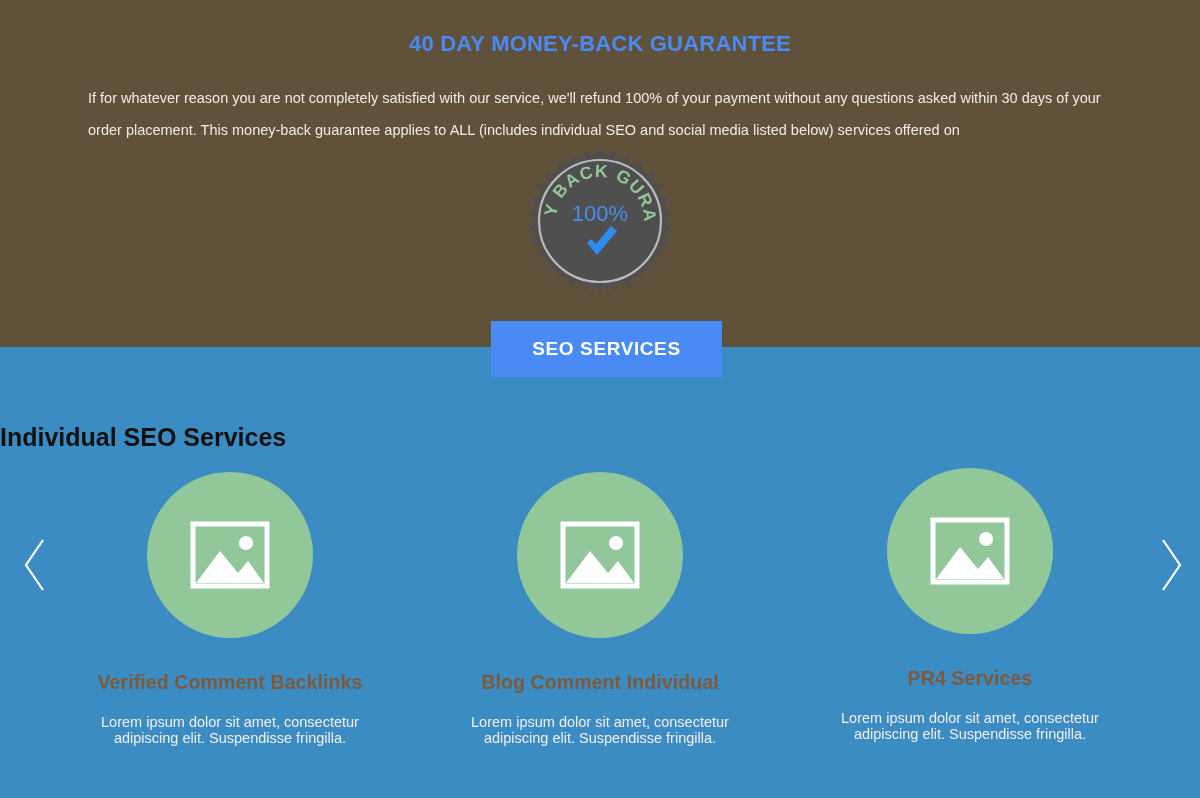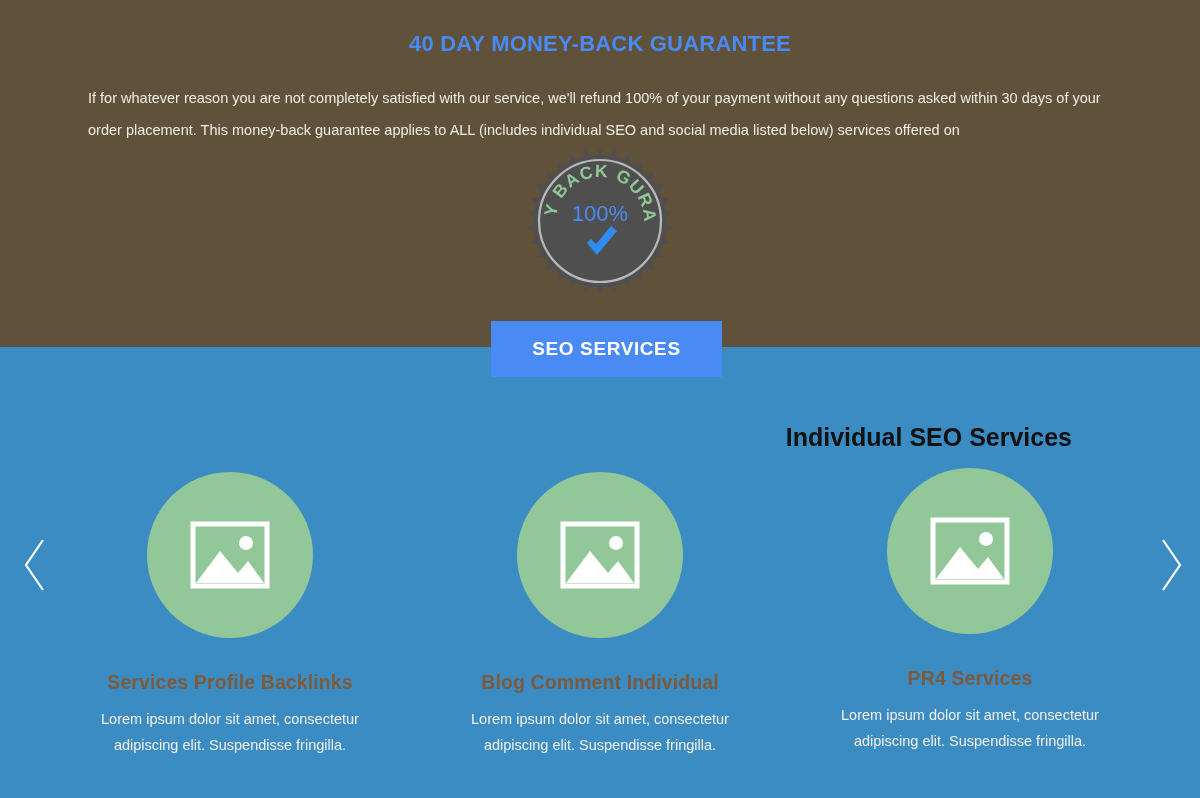--- a/index.html
+++ b/index.html
@@ -78,21 +78,21 @@
     left:0; top:347px;
     width:1200px;
     height:451px;
     background:#3c8cc4;
   }
 
   .services-title {
     position:absolute;
     left:0; top:76px;
     width:1072px;
-    text-align:right;
+    text-align:left;
     font-size:25px;
     font-weight:bold;
     color:#111111;
   }
 
   
   .carousel {
     position:absolute;
     left:70px; top:125px;
     width:1060px;
@@ -122,24 +122,24 @@
 
   .card-title {
     margin-top:33px;
     font-size:19.5px;
     font-weight:bold;
     color:#7c5a3b;
     letter-spacing:.1px;
   }
 
   .card-desc {
-    margin-top:12px;
+    margin-top:20px;
     width:300px;
     font-size:14.5px;
-    line-height:26px;
+    line-height:16px;
     color:#f2efe9;
   }
 
   
   .nav-arrow {
     position:absolute;
     top:528px;
     width:46px; height:74px;
     display:flex;
     align-items:center;
@@ -227,21 +227,21 @@
     <div class="carousel">
 
       <div class="service-card">
         <div class="icon-circle">
           <svg class="img-ph-svg" viewBox="0 0 80 68">
             <rect x="3" y="3" width="74" height="62" fill="none" stroke="#ffffff" stroke-width="5"></rect>
             <circle cx="56" cy="22" r="7" fill="#ffffff"></circle>
             <path d="M 6 62 L 30 30 L 48 52 L 58 40 L 74 62 Z" fill="#ffffff"></path>
           </svg>
         </div>
-        <div class="card-title">Services Profile Backlinks</div>
+        <div class="card-title">Verified Comment Backlinks</div>
         <div class="card-desc">Lorem ipsum dolor sit amet, consectetur adipiscing elit. Suspendisse fringilla.</div>
       </div>
 
       <div class="service-card">
         <div class="icon-circle">
           <svg class="img-ph-svg" viewBox="0 0 80 68">
             <rect x="3" y="3" width="74" height="62" fill="none" stroke="#ffffff" stroke-width="5"></rect>
             <circle cx="56" cy="22" r="7" fill="#ffffff"></circle>
             <path d="M 6 62 L 30 30 L 48 52 L 58 40 L 74 62 Z" fill="#ffffff"></path>
           </svg>

